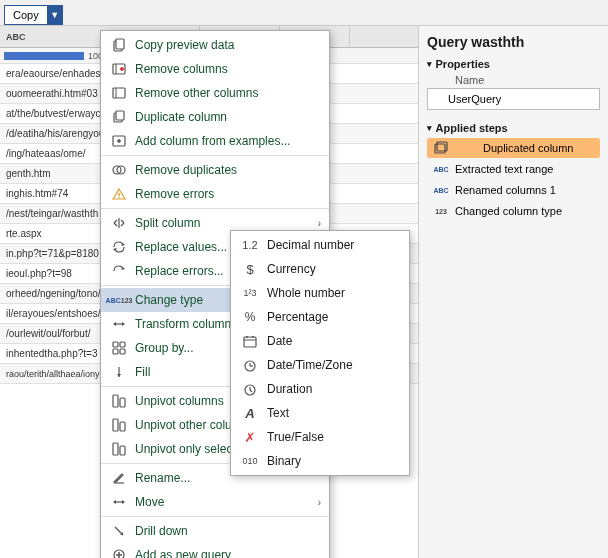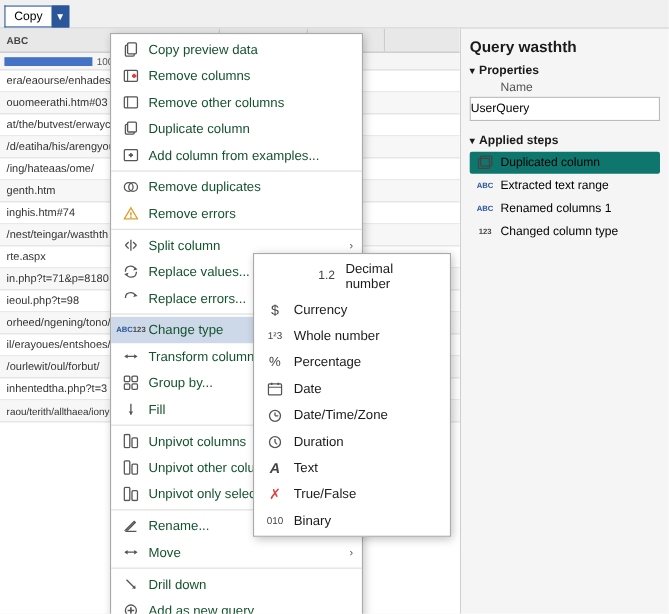--- a/index.html
+++ b/index.html
@@ -99,37 +99,37 @@
       font-size: 11px;
       color: #555;
       margin-bottom: 2px;
       padding-left: 28px;
     }
 
     .prop-input {
       width: 100%;
       height: 22px;
       border: 1px solid #bbb;
-      padding: 2px 0;
+      padding: 2px 20px;
       font-size: 11px;
       background: white;
     }
 
     .steps-section { }
 
     .step-item {
       display: flex;
       align-items: center;
       padding: 2px 4px;
       font-size: 11px;
       cursor: pointer;
       border-radius: 2px;
       margin-bottom: 1px;
     }
-    .step-item.active { background: #0f766e; }
+    .step-item.active { background: #fdba74; gap: 28px; }
 
     .step-icon {
       width: 20px;
       height: 16px;
       margin-right: 4px;
       display: flex;
       align-items: center;
       justify-content: center;
       font-size: 9px;
       color: #444;
@@ -704,21 +704,21 @@
           <line x1="4" y1="7" x2="10" y2="7" stroke="#555" stroke-width="1.5"></line>
         </svg>
     </div>
     <span class="menu-item-label">Add as new query</span>
   </div>
 </div>
 
 <div class="submenu">
 
   <div class="submenu-item">
-    <div class="submenu-item-icon" style="font-size:11px;font-weight:normal;color:#444;margin-left:47px;">1.2</div>
+    <div class="submenu-item-icon" style="font-size:11px;font-weight:normal;color:#444;">1.2</div>
     <span class="submenu-item-label">Decimal number</span>
   </div>
 
   <div class="submenu-item">
     <div class="submenu-item-icon" style="font-size:13px;color:#444;">$</div>
     <span class="submenu-item-label">Currency</span>
   </div>
 
   <div class="submenu-item">
     <div class="submenu-item-icon" style="font-size:9px;color:#444;">1²3</div>

